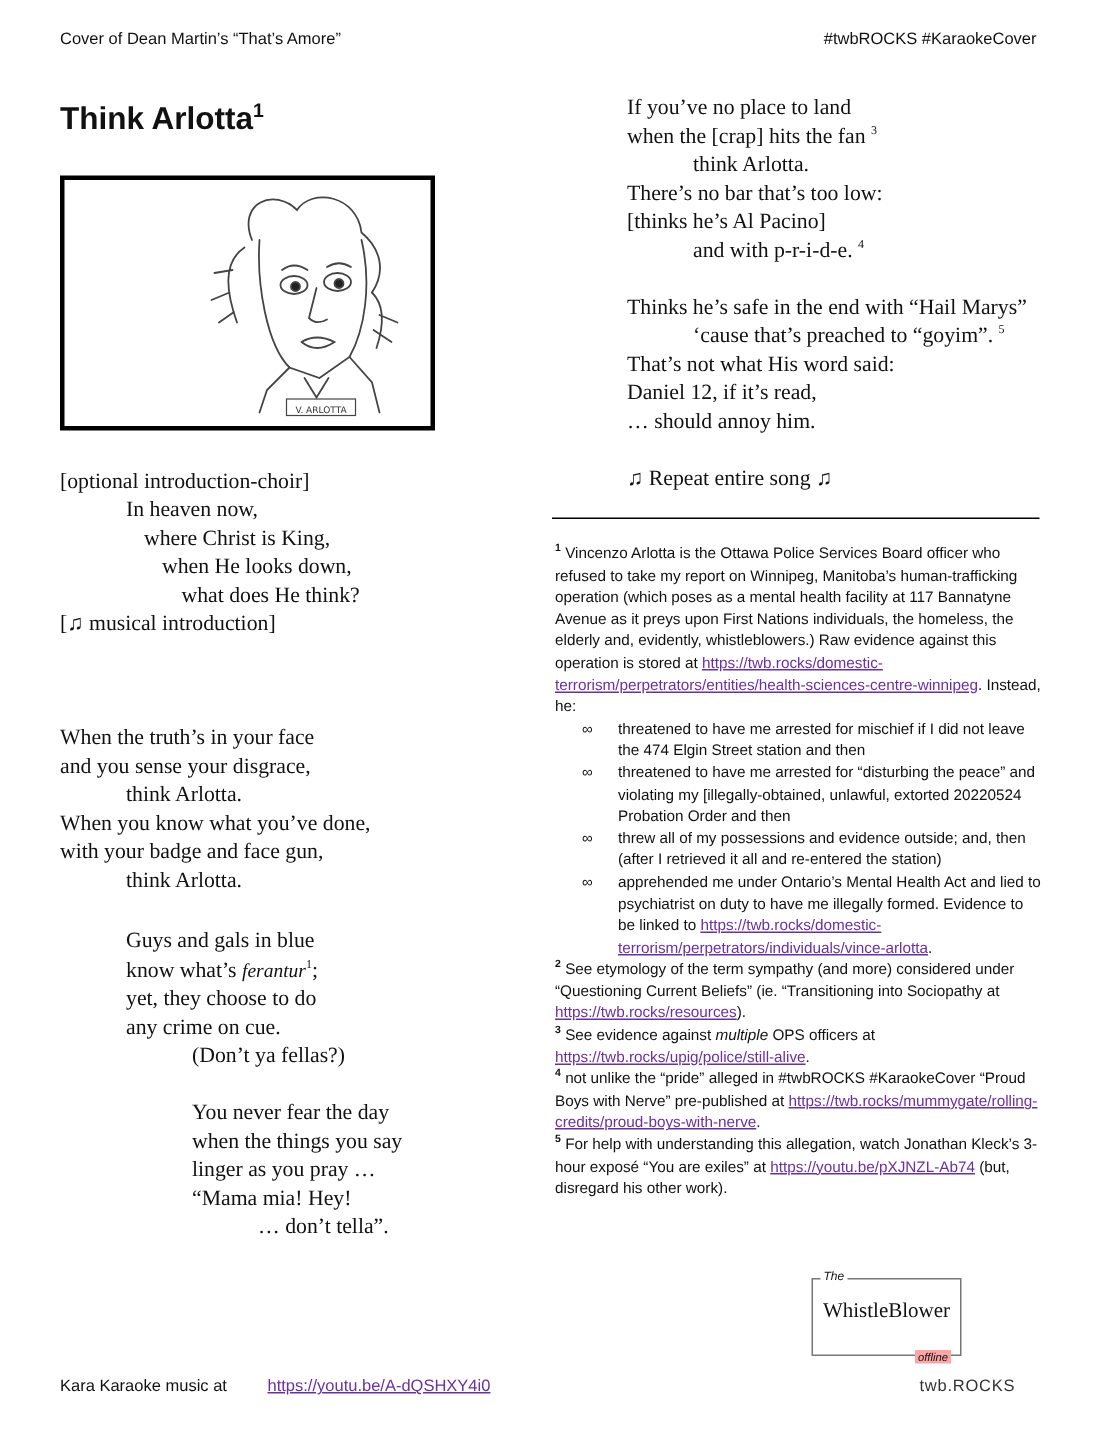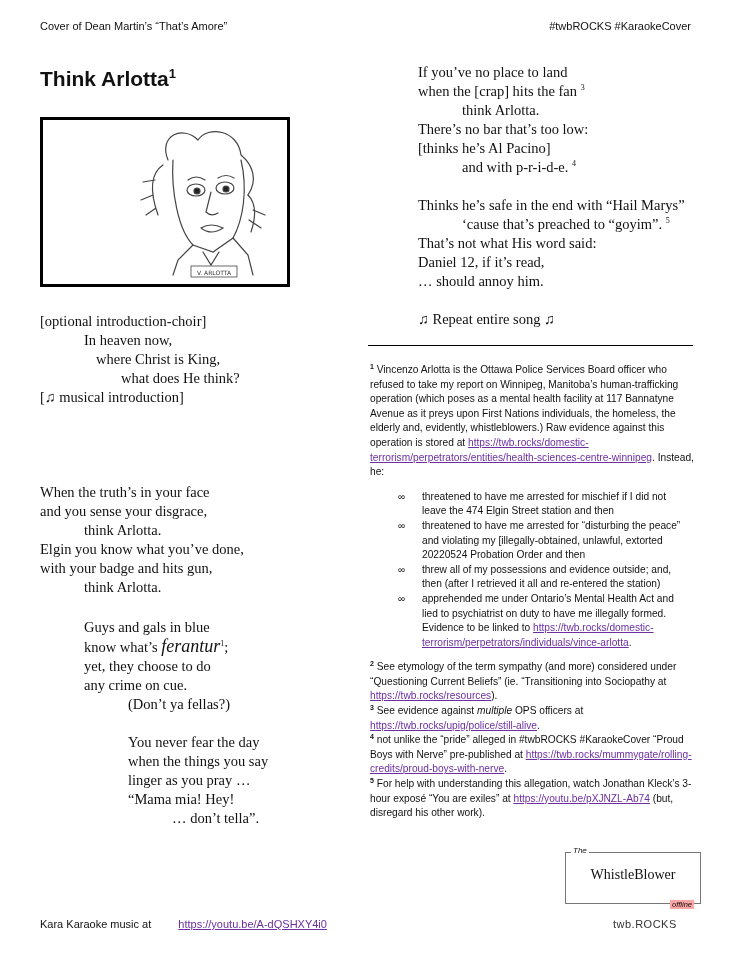--- a/index.html
+++ b/index.html
@@ -7,34 +7,34 @@
   .sans{font-family:"Liberation Sans","DejaVu Sans",sans-serif;}
   .serif{font-family:"Liberation Serif","DejaVu Serif",serif;}
   .hdr{position:absolute;top:20px;font-size:11px;}
   #hdr-left{left:40px;}
   #hdr-right{right:42px;}
   #title{position:absolute;left:40px;top:66px;font-size:21px;font-weight:bold;}
   #title sup{font-size:13px;}
   #portrait{position:absolute;left:40px;top:117px;width:250px;height:170px;border:3px solid #000;box-sizing:border-box;background:#fff;}
   .lyr{position:absolute;font-size:14.5px;line-height:19px;white-space:pre;}
   .lyr sup{font-size:8px;vertical-align:super;line-height:0;}
-  .lyr em{font-size:18px;}
+  .lyr em{font-size:13px;}
   #left-a{left:40px;top:312px;}
   #left-b{left:40px;top:483px;}
   #left-c{left:40px;top:618px;}
   #right-a{left:370px;top:63px;margin-left:48px;}
   #divider{position:absolute;left:368px;top:345px;width:325px;border-top:1.5px solid #000;}
   #notes{position:absolute;left:370px;top:363px;width:325px;font-size:10.2px;line-height:14.6px;}
   #notes p{margin:0;}
   #notes sup{font-size:7px;vertical-align:super;line-height:0;font-weight:bold;}
   a{color:#6b2fa0;text-decoration:underline;}
-  ul.inf{list-style:none;margin:10px;padding:0 0 0 42px;}
+  ul.inf{list-style:none;margin:0;padding:0 0 0 42px;}
   ul.inf li{position:relative;}
   ul.inf li::before{content:"\221E";position:absolute;left:-24px;font-size:10px;}
-  #logo{position:absolute;left:565px;top:852px;width:136px;height:52px;border:1px solid #777;box-sizing:border-box;padding-left:40px;}
+  #logo{position:absolute;left:541px;top:852px;width:100px;height:52px;border:1px solid #777;box-sizing:border-box;padding-left:40px;}
   #logo .the{position:absolute;left:5px;top:-7px;background:#fff;padding:0 2px;font-size:8px;font-style:italic;}
   #logo .wb{position:absolute;left:0;right:0;top:14px;text-align:center;font-size:14px;}
   #logo .off{position:absolute;right:6px;bottom:-6px;background:#fca5a5;padding:0 2px;font-size:7.5px;font-style:italic;}
   #footer-left{position:absolute;left:40px;top:918px;font-size:11px;}
   #footer-love{position:absolute;left:491px;top:918px;font-size:16px;font-style:italic;color:#444;margin-top:36px;}
   #footer-brand{position:absolute;left:613px;top:918px;font-size:11px;color:#333;letter-spacing:0.5px;}
 </style>
 </head>
 <body>
 
@@ -57,23 +57,23 @@
       <path d="M145 60 Q153 54 162 60 M175 58 Q183 53 191 58"></path>
       <path d="M168 72 L163 92 Q168 97 175 93"></path>
       <path d="M158 108 Q168 102 180 108 Q168 116 158 108"></path>
       <path d="M150 125 L135 140 L130 155 M190 118 L205 135 L210 155 M160 132 L168 145 L176 132"></path>
       <rect x="148" y="146" width="46" height="11" stroke-width="0.8"></rect>
     </g>
     <text x="171" y="155" font-size="6" text-anchor="middle" fill="#333" font-family="DejaVu Sans, sans-serif">V. ARLOTTA</text>
   </svg>
 </div>
 
-<div id="left-a" class="lyr serif"><div>[optional introduction-choir]</div><div style="padding-left:44px">In heaven now,</div><div style="padding-left:56px">where Christ is King,</div><div style="padding-left:81px">what does He think?</div><div style="">[♫ musical introduction]</div></div>
+<div id="left-a" class="lyr serif"><div>[optional introduction-choir]</div><div style="padding-left:44px">In heaven now,</div><div style="padding-left:56px">where Christ is King,</div><div style="padding-left:68px">when He looks down,</div><div style="padding-left:81px">what does He think?</div><div style="">[♫ musical introduction]</div></div>
 
-<div id="left-b" class="lyr serif"><div>When the truth’s in your face</div><div>and you sense your disgrace,</div><div style="padding-left:44px">think Arlotta.</div><div>Elgin you know what you’ve done,</div><div>with your badge and hits gun,</div><div style="padding-left:44px">think Arlotta.</div></div>
+<div id="left-b" class="lyr serif"><div>When the truth’s in your face</div><div>and you sense your disgrace,</div><div style="padding-left:44px">think Arlotta.</div><div>When you know what you’ve done,</div><div>with your badge and face gun,</div><div style="padding-left:44px">think Arlotta.</div></div>
 
 <div id="left-c" class="lyr serif"><div style="padding-left:44px">Guys and gals in blue</div><div style="padding-left:44px"><span>know what’s </span><em>ferantur</em><sup>1</sup><span>;</span></div><div style="padding-left:44px">yet, they choose to do</div><div style="padding-left:44px">any crime on cue.</div><div style="padding-left:88px">(Don’t ya fellas?)</div><div style="padding-left:88px;margin-top:19px">You never fear the day</div><div style="padding-left:88px">when the things you say</div><div style="padding-left:88px">linger as you pray …</div><div style="padding-left:88px">“Mama mia! Hey!</div><div style="padding-left:132px">… don’t tella”.</div></div>
 
 <div id="right-a" class="lyr serif"><div>If you’ve no place to land</div><div><span>when the [crap] hits the fan</span> <sup>3</sup></div><div style="padding-left:44px">think Arlotta.</div><div>There’s no bar that’s too low:</div><div>[thinks he’s Al Pacino]</div><div style="padding-left:44px"><span>and with p-r-i-d-e.</span> <sup>4</sup></div><div style="margin-top:19px">Thinks he’s safe in the end with “Hail Marys”</div><div style="padding-left:44px"><span>‘cause that’s preached to “goyim”.</span> <sup>5</sup></div><div>That’s not what His word said:</div><div>Daniel 12, if it’s read,</div><div>… should annoy him.</div><div style="margin-top:19px">♫ Repeat entire song ♫</div></div>
 
 <div id="divider"></div>
 
 <div id="notes" class="sans">
   <p><sup>1</sup> <span>Vincenzo Arlotta is the Ottawa Police Services Board officer who refused to take my report on Winnipeg, Manitoba’s human-trafficking operation (which poses as a mental health facility at 117 Bannatyne Avenue as it preys upon First Nations individuals, the homeless, the elderly and, evidently, whistleblowers.) Raw evidence against this operation is stored at </span><a href="#" style="color: rgb(107, 47, 160);">https://twb.rocks/domestic-terrorism/perpetrators/entities/health-sciences-centre-winnipeg</a><span>. Instead, he:</span></p>
   <ul class="inf">

